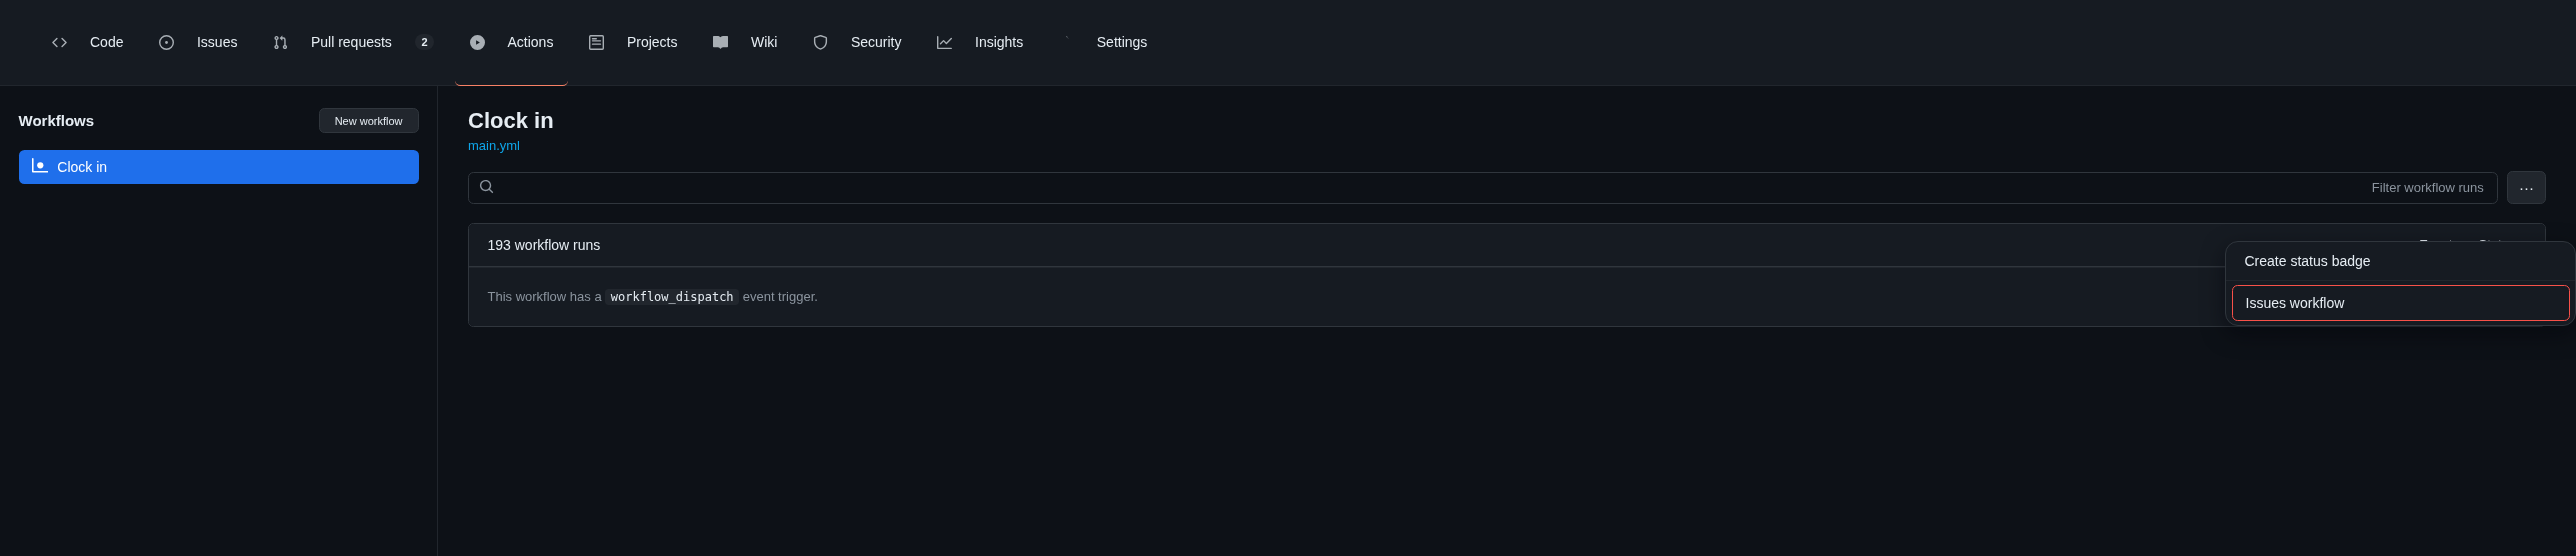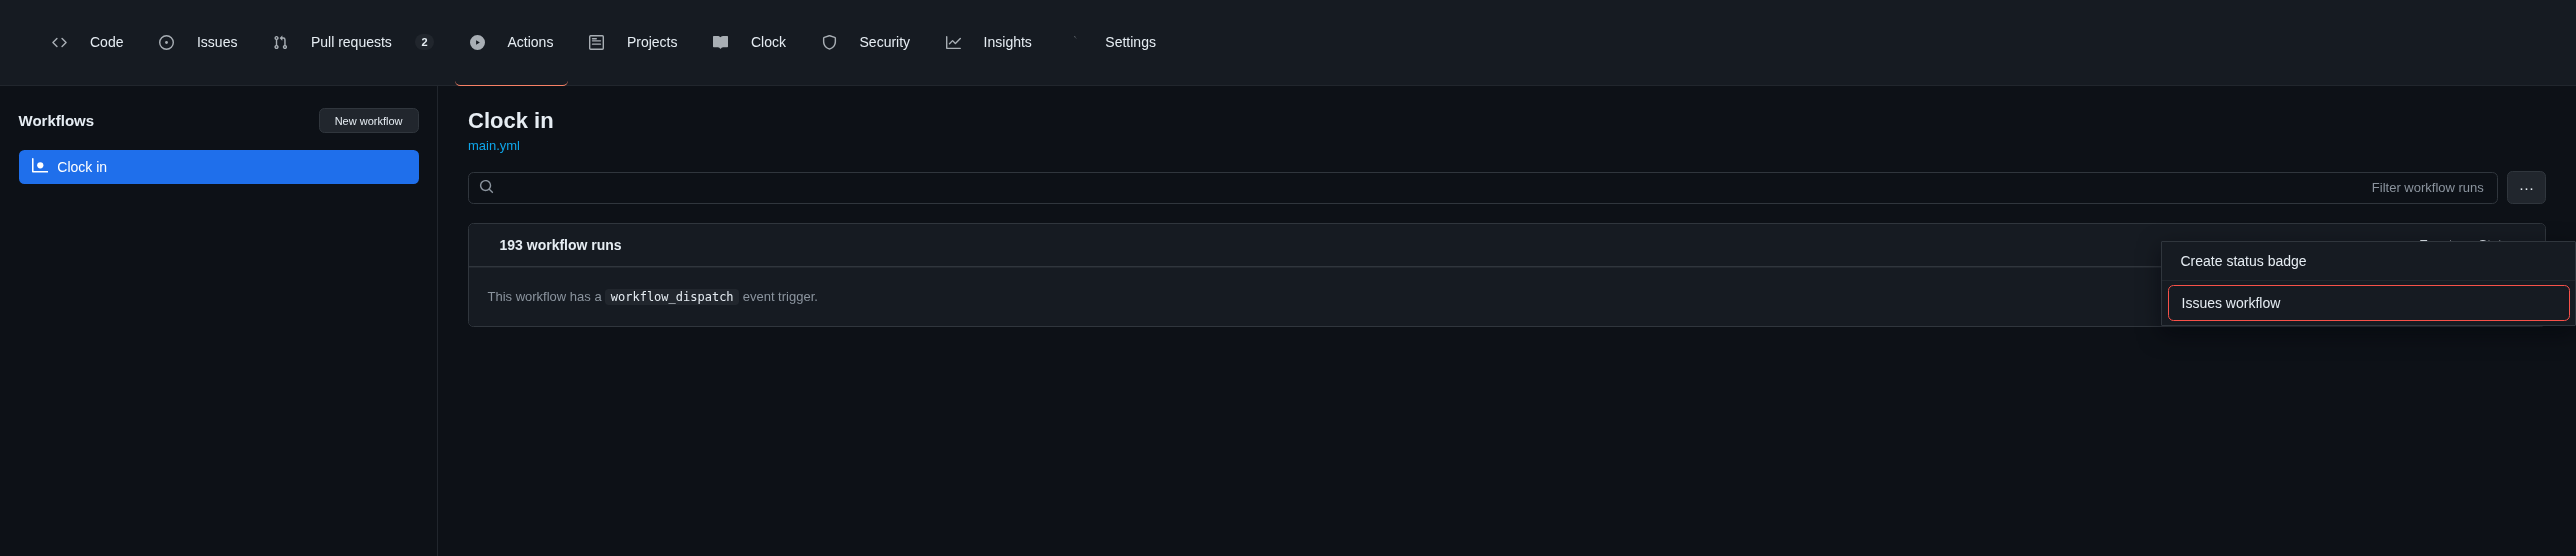--- a/index.html
+++ b/index.html
@@ -183,23 +183,22 @@
     .runs-header {
       display: flex;
       align-items: center;
       justify-content: space-between;
       padding: 13px 18.5px;
       background: #161b22;
       border-bottom: 0.9px solid #30363d;
     }
     .runs-count {
       font-size: 14px;
-      font-weight: 700;
-      color: #e6edf3;
-      margin-left: 12px;
+      font-weight: 400;
+      color: #e6edf3;
     }
     .runs-filters {
       display: flex;
       align-items: center;
       gap: 15px;
     }
     .filter-btn {
       background: none;
       border: none;
       color: #e6edf3;
@@ -242,22 +241,22 @@
       gap: 5.5px;
     }
 
     
     .dropdown-menu {
       position: absolute;
       top: 155px;
       right: 0px;
       background: #161b22;
       border: 0.9px solid #30363d;
-      border-radius: 1px;
-      width: 415px;
+      border-radius: 13px;
+      width: 351px;
       z-index: 100;
       box-shadow: 0 7.4px 22px rgba(1,4,9,0.5);
       overflow: hidden;
     }
     .dropdown-item {
       padding: 11px 18.5px;
       font-size: 14px;
       color: #e6edf3;
       cursor: pointer;
     }
@@ -326,21 +325,21 @@
     </span>
     <span>Projects</span>
   </div>
 
   <div class="nav-item">
     <span class="icon">
       <svg width="15" height="15" viewBox="0 0 16 16" fill="currentColor">
         <path fill-rule="evenodd" d="M0 1.75A.75.75 0 01.75 1h4.253c1.227 0 2.317.59 3 1.501A3.744 3.744 0 0111.006 1h4.245a.75.75 0 01.75.75v10.5a.75.75 0 01-.75.75h-4.507a2.25 2.25 0 00-1.591.659l-.622.621a.75.75 0 01-1.06 0l-.622-.621A2.25 2.25 0 005.258 13H.75a.75.75 0 01-.75-.75V1.75z"></path>
       </svg>
     </span>
-    <span>Clock</span>
+    <span>Wiki</span>
   </div>
 
   <div class="nav-item">
     <span class="icon">
       <svg width="15" height="15" viewBox="0 0 16 16" fill="currentColor">
         <path fill-rule="evenodd" d="M7.467.133a1.748 1.748 0 011.066 0l5.25 1.68A1.75 1.75 0 0115 3.48V7c0 1.566-.32 3.182-1.303 4.682-.983 1.498-2.585 2.813-5.032 3.855a1.7 1.7 0 01-1.33 0c-2.447-1.042-4.049-2.357-5.032-3.855C1.32 10.182 1 8.566 1 7V3.48a1.75 1.75 0 011.217-1.667l5.25-1.68zm.61 1.429a.25.25 0 00-.153 0l-5.25 1.68a.25.25 0 00-.174.238V7c0 1.358.275 2.666 1.057 3.86.784 1.194 2.121 2.34 4.366 3.297a.2.2 0 00.154 0c2.245-.956 3.582-2.104 4.366-3.298C13.225 9.666 13.5 8.36 13.5 7V3.48a.25.25 0 00-.174-.237l-5.25-1.68z"></path>
       </svg>
     </span>
     <span>Security</span>
   </div>

